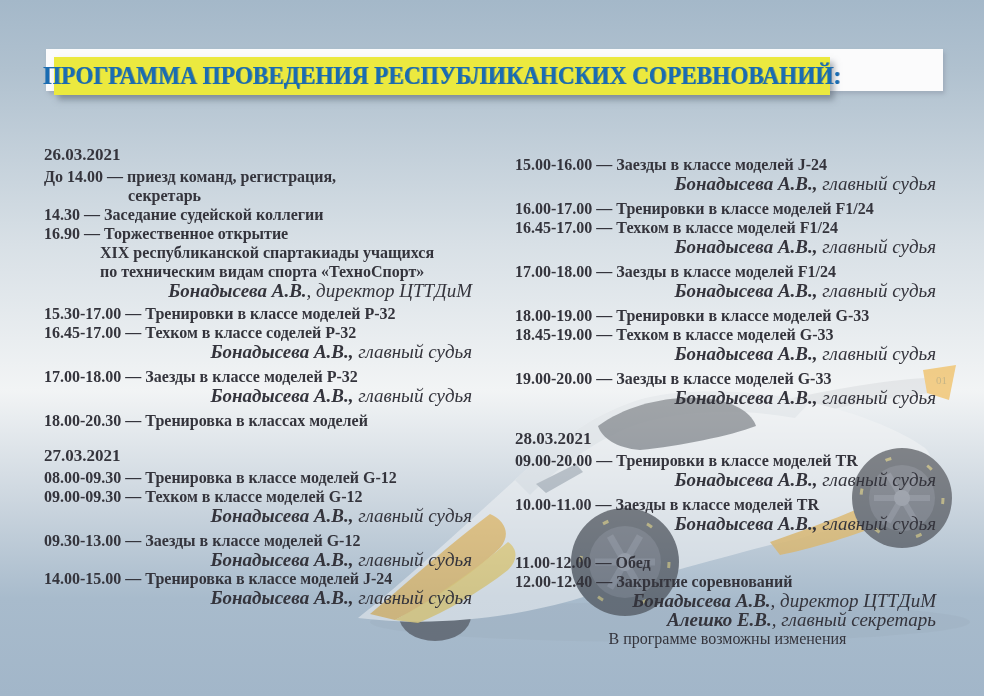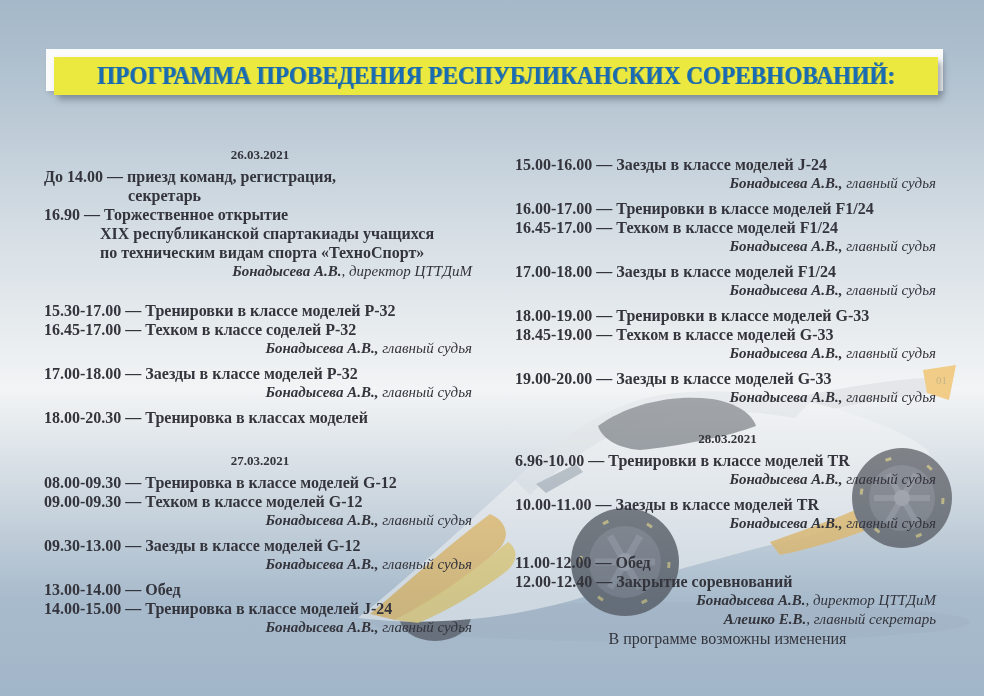--- a/index.html
+++ b/index.html
@@ -2,35 +2,35 @@
 <html><head>
 <meta charset="utf-8">
 <style>
   html,body{margin:0;padding:0;}
   body{width:984px;height:696px;overflow:hidden;font-family:"Liberation Serif",serif;}
   .page{position:relative;width:984px;height:696px;
     background:linear-gradient(180deg,#a4b8c9 0%,#b0c1cf 10%,#d8e0e6 35%,#f2f4f5 56%,#ccd6df 72%,#a8bbcc 86%,#a2b6c9 100%);}
   
   .banner-backdrop{position:absolute;left:46px;top:49px;width:897px;height:42px;
     background:#fbfbfc;box-shadow:2px 3px 4px rgba(120,130,145,.35);z-index:3;}
-  .banner{position:absolute;left:54px;top:57px;width:884px;height:38px;background:#ebe93f;
+  .banner{position:absolute;left:54px;top:57px;width:776px;height:38px;background:#ebe93f;
     box-shadow:4px 5px 6px rgba(85,95,110,.5);display:flex;align-items:center;justify-content:center;z-index:4;}
   .page-title{margin:0;font-size:25px;font-weight:bold;color:#1a6cb2;white-space:nowrap;
     transform:scaleX(.93);letter-spacing:0;text-shadow:1px 0 0 rgba(18,80,140,.5);}
   
   .car{position:absolute;left:340px;top:330px;z-index:1;opacity:.5;}
   
   .col{position:absolute;z-index:2;color:#34343c;}
   #col-left{left:44px;top:145px;width:432px;}
   #col-right{left:515px;top:155px;width:425px;}
   .line{line-height:19px;font-size:16px;font-weight:bold;}
   .line-cont{padding-left:84px;}
   .line-cont2{padding-left:56px;}
-  .line-date{text-align:center;font-size:13px;margin-bottom:3px;}
-  .line-sig{text-align:right;font-size:15px;font-weight:normal;font-style:italic;padding-right:4px;}
+  .line-date{text-align:left;font-size:17px;margin-bottom:3px;}
+  .line-sig{text-align:right;font-size:19px;font-weight:normal;font-style:italic;padding-right:4px;}
   .sig-name{font-weight:bold;}
   .line-note{text-align:center;font-weight:normal;}
 </style>
 </head>
 <body>
 
 <div class="page">
 
   <div class="banner-backdrop"></div>
   <div class="banner">
@@ -84,55 +84,55 @@
           <line x1="562" y1="168" x2="576" y2="144"></line>
       </g>
       <circle cx="562" cy="168" r="8" fill="#73737d"></circle>
     </g>
   </svg>
 
   <div class="col" id="col-left">
       <div class="line line-date">26.03.2021</div>
       <div class="line line-item">До 14.00 — приезд команд, регистрация,</div>
       <div class="line line-cont">секретарь</div>
+      <div class="line line-item">14.30 — Заседание судейской коллегии</div>
       <div class="line line-item">16.90 — Торжественное открытие</div>
       <div class="line line-cont2">XIX республиканской спартакиады учащихся</div>
       <div class="line line-cont2">по техническим видам спорта «ТехноСпорт»</div>
       <div class="line line-sig"><span class="sig-name">Бонадысева А.В.</span><span class="sig-role">, директор ЦТТДиМ</span></div>
-      <div class="line line-item" style="margin-top: 20px;">15.30-17.00 — Тренировки в классе моделей Р-32</div>
+      <div class="line line-item" style="margin-top: 4px;">15.30-17.00 — Тренировки в классе моделей Р-32</div>
       <div class="line line-item">16.45-17.00 — Техком в классе соделей Р-32</div>
       <div class="line line-sig"><span class="sig-name">Бонадысева А.В.,</span><span class="sig-role"> главный судья</span></div>
       <div class="line line-item" style="margin-top: 6px;">17.00-18.00 — Заезды в классе моделей Р-32</div>
       <div class="line line-sig"><span class="sig-name">Бонадысева А.В.,</span><span class="sig-role"> главный судья</span></div>
       <div class="line line-item" style="margin-top: 6px;">18.00-20.30 — Тренировка в классах моделей</div>
-      <div class="line line-date" style="margin-top: 24px;">27.03.2021</div>
+      <div class="line line-date" style="margin-top: 16px;">27.03.2021</div>
       <div class="line line-item">08.00-09.30 — Тренировка в классе моделей G-12</div>
       <div class="line line-item">09.00-09.30 — Техком в классе моделей G-12</div>
       <div class="line line-sig"><span class="sig-name">Бонадысева А.В.,</span><span class="sig-role"> главный судья</span></div>
       <div class="line line-item" style="margin-top: 6px;">09.30-13.00 — Заезды в классе моделей G-12</div>
       <div class="line line-sig"><span class="sig-name">Бонадысева А.В.,</span><span class="sig-role"> главный судья</span></div>
-      <div class="line line-item" style="margin-top: 6px;">13.00-14.00 — Обед</div>
       <div class="line line-item">14.00-15.00 — Тренировка в классе моделей J-24</div>
       <div class="line line-sig"><span class="sig-name">Бонадысева А.В.,</span><span class="sig-role"> главный судья</span></div>
     </div>
   <div class="col" id="col-right">
       <div class="line line-item">15.00-16.00 — Заезды в классе моделей J-24</div>
       <div class="line line-sig"><span class="sig-name">Бонадысева А.В.,</span><span class="sig-role"> главный судья</span></div>
       <div class="line line-item" style="margin-top: 6px;">16.00-17.00 — Тренировки в классе моделей F1/24</div>
       <div class="line line-item">16.45-17.00 — Техком в классе моделей F1/24</div>
       <div class="line line-sig"><span class="sig-name">Бонадысева А.В.,</span><span class="sig-role"> главный судья</span></div>
       <div class="line line-item" style="margin-top: 6px;">17.00-18.00 — Заезды в классе моделей F1/24</div>
       <div class="line line-sig"><span class="sig-name">Бонадысева А.В.,</span><span class="sig-role"> главный судья</span></div>
       <div class="line line-item" style="margin-top: 6px;">18.00-19.00 — Тренировки в классе моделей G-33</div>
       <div class="line line-item">18.45-19.00 — Техком в классе моделей G-33</div>
       <div class="line line-sig"><span class="sig-name">Бонадысева А.В.,</span><span class="sig-role"> главный судья</span></div>
       <div class="line line-item" style="margin-top: 6px;">19.00-20.00 — Заезды в классе моделей G-33</div>
       <div class="line line-sig"><span class="sig-name">Бонадысева А.В.,</span><span class="sig-role"> главный судья</span></div>
       <div class="line line-date" style="margin-top: 22px;">28.03.2021</div>
-      <div class="line line-item">6.96-10.00 — Тренировки в классе моделей TR</div>
+      <div class="line line-item">09.00-20.00 — Тренировки в классе моделей TR</div>
       <div class="line line-sig"><span class="sig-name">Бонадысева А.В.,</span><span class="sig-role"> главный судья</span></div>
       <div class="line line-item" style="margin-top: 6px;">10.00-11.00 — Заезды в классе моделей TR</div>
       <div class="line line-sig"><span class="sig-name">Бонадысева А.В.,</span><span class="sig-role"> главный судья</span></div>
       <div class="line line-item" style="margin-top: 20px;">11.00-12.00 — Обед</div>
       <div class="line line-item">12.00-12.40 — Закрытие соревнований</div>
       <div class="line line-sig"><span class="sig-name">Бонадысева А.В.</span><span class="sig-role">, директор ЦТТДиМ</span></div>
       <div class="line line-sig"><span class="sig-name">Алешко Е.В.</span><span class="sig-role">, главный секретарь</span></div>
       <div class="line line-note" style="margin-top: 0;">В программе возможны изменения</div>
     </div>
 

